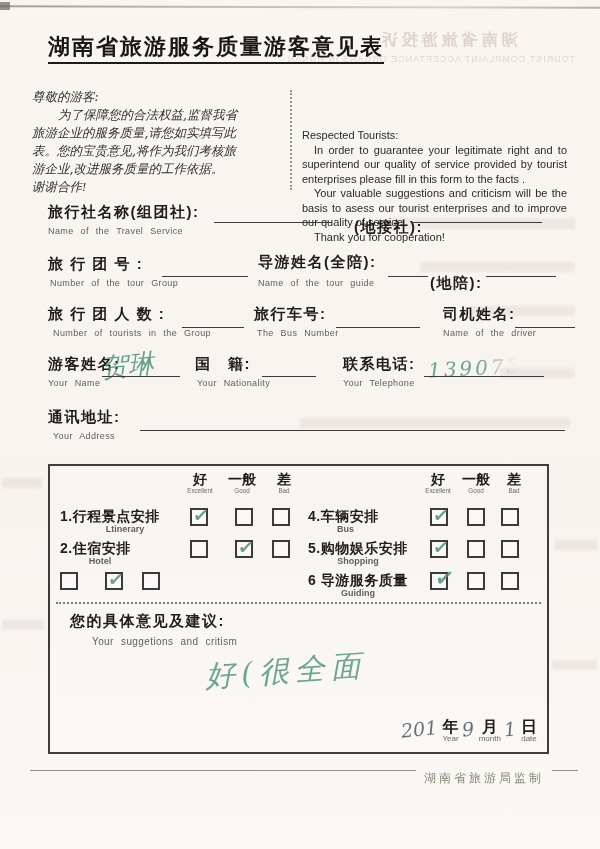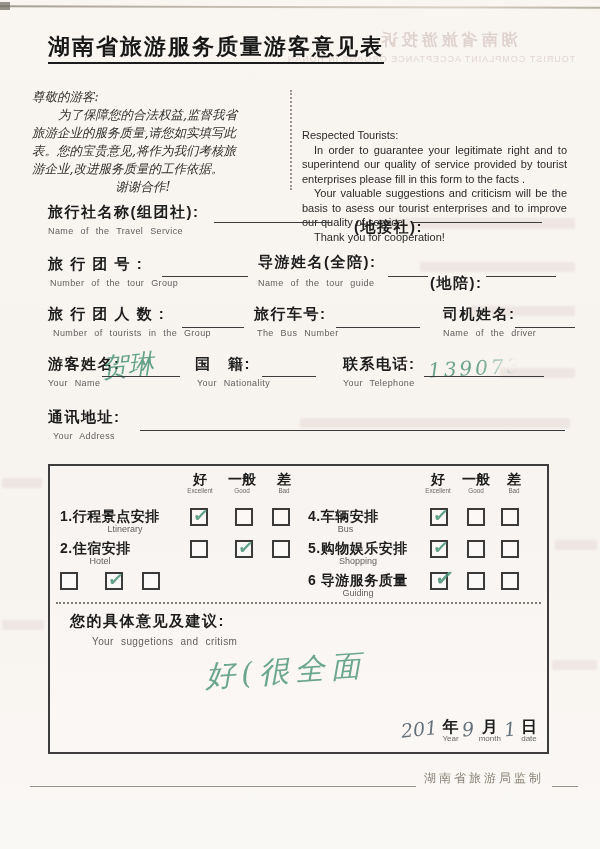--- a/index.html
+++ b/index.html
@@ -21,21 +21,21 @@
   .bleed-en { left:295px; top:54px; width:280px; font-size:9px; letter-spacing:1px; text-align:center; color:#e2d6d2; }
   .smudge { position:absolute; background:rgba(216,198,193,.30); border-radius:2px; filter:blur(1px); }
 
   .title { position:absolute; left:48px; top:32px; font-size:22px; font-weight:bold; color:#181818;
     letter-spacing:2px; border-bottom:2.5px solid #1c1c1c; padding-bottom:0; white-space:nowrap;text-align:right; }
 
   .intro { position:absolute; left:32px; top:88px; width:535px; height:105px; }
   .intro-cn { position:absolute; left:0; top:0; width:252px; font-family:"DejaVu Serif", serif;
     font-style:italic; font-size:12.5px; line-height:18px; color:#30302e; }
   .intro-cn .ln-indent { text-indent:26px; }
-  .intro-cn .ln-thanks { text-align:center; padding-right:30px; }
+  .intro-cn .ln-thanks { text-align:left; padding-right:30px;font-family:Liberation Serif, serif; }
   .intro-divider { position:absolute; left:258px; top:2px; height:100px; border-left:2px dotted #9a948a; }
   .intro-en { position:absolute; left:270px; top:0; width:265px; font-size:11px; line-height:14.5px; color:#2a2a2a;margin-top:40px; }
   .intro-en p { text-indent:12px; text-align:justify; }
   .intro-en .en-head { text-indent:0; }
 
   .cn-label { font-weight:bold; color:#1d1d1d; font-size:15px; letter-spacing:1.5px; white-space:nowrap; }
   .sub-label { font-size:9px; color:#5f5f5f; letter-spacing:.4px; word-spacing:4px; white-space:nowrap; }
   .uline { position:absolute; border-bottom:1.5px solid #3b3b3b; }
   .abs { position:absolute; }
 
@@ -45,36 +45,36 @@
   .hw-phone { left:428px; top:356px; font-size:20px; letter-spacing:3px; transform:rotate(-3deg); color:#4a8f77; opacity:.8;
     -webkit-mask-image:linear-gradient(90deg,#000 55%,transparent 95%); mask-image:linear-gradient(90deg,#000 55%,transparent 95%); }
 
   .rating-box { position:absolute; left:48px; top:464px; width:501px; height:290px; border:2px solid #3d3d3d; background:rgba(255,255,255,.15); }
   .hdr-cell { position:absolute; width:40px; text-align:center; }
   .hdr-cell .cn { font-weight:bold; font-size:14px; color:#1d1d1d; display:block; line-height:15px; }
   .hdr-cell .en { font-size:7px; color:#6a6a6a; display:block; line-height:8px; transform:scale(.9); }
   .rate-item { position:absolute; display:flex; align-items:flex-start; }
   .rate-label { flex:0 0 auto; }
   .rate-label .cn { font-weight:bold; font-size:14px; color:#1d1d1d; letter-spacing:.5px; white-space:nowrap; display:block; line-height:16px; }
-  .rate-label .en { font-size:9px; color:#5f5f5f; display:block; text-align:center; line-height:10px; }
+  .rate-label .en { font-size:9px; color:#5f5f5f; display:block; text-align:center; line-height:10px;font-weight:bold; }
   .cbx { position:relative; width:18px; height:18px; border:2.2px solid #3a3a3a; background:rgba(255,255,255,.4); flex:0 0 auto; }
   .tick { position:absolute; left:1px; top:-6px; font-size:19px; color:#4a9378; font-weight:bold; transform:rotate(8deg); opacity:.85; }
 
   .dot-sep { position:absolute; left:6px; right:6px; top:136px; border-top:2.5px dotted #55524c; opacity:.75; }
   .sugg-cn { position:absolute; left:20px; top:146px; }
   .sugg-en { position:absolute; left:42px; top:170px; }
   .hw-comment { position:absolute; left:155px; top:185px; font-size:30px; letter-spacing:6px; transform:rotate(-4deg); color:#4a9378; opacity:.8; }
 
   .date-row { position:absolute; right:10px; top:252px; display:flex; align-items:flex-start; }
   .date-unit { text-align:center; margin-left:2px; }
   .date-unit .cn { font-weight:bold; font-size:16px; color:#1d1d1d; display:block; line-height:17px; }
   .date-unit .en { font-size:8px; color:#6a6a6a; display:block; line-height:8px; }
   .date-hw { font-family:"DejaVu Serif", serif; font-style:italic; color:#4a5a66; font-size:19px; margin:0 3px; transform:rotate(-6deg); opacity:.85; }
 
-  .footer { position:absolute; left:30px; right:22px; top:770px; display:flex; align-items:flex-end; }
+  .footer { position:absolute; left:30px; right:22px; top:770px; display:flex; align-items:flex-start; }
   .footer-line-long { flex:1 1 auto; border-top:1.5px solid #7c766a; opacity:.8; }
   .footer-text { font-size:12px; color:#8a8276; letter-spacing:3px; margin:0 8px; white-space:nowrap; }
   .footer-line-short { width:26px; border-top:1.5px solid #7c766a; opacity:.8; }
 </style>
 </head>
 <body>
 
 <div class="page">
   <div class="top-edge"></div>
   <div class="top-nub"></div>

